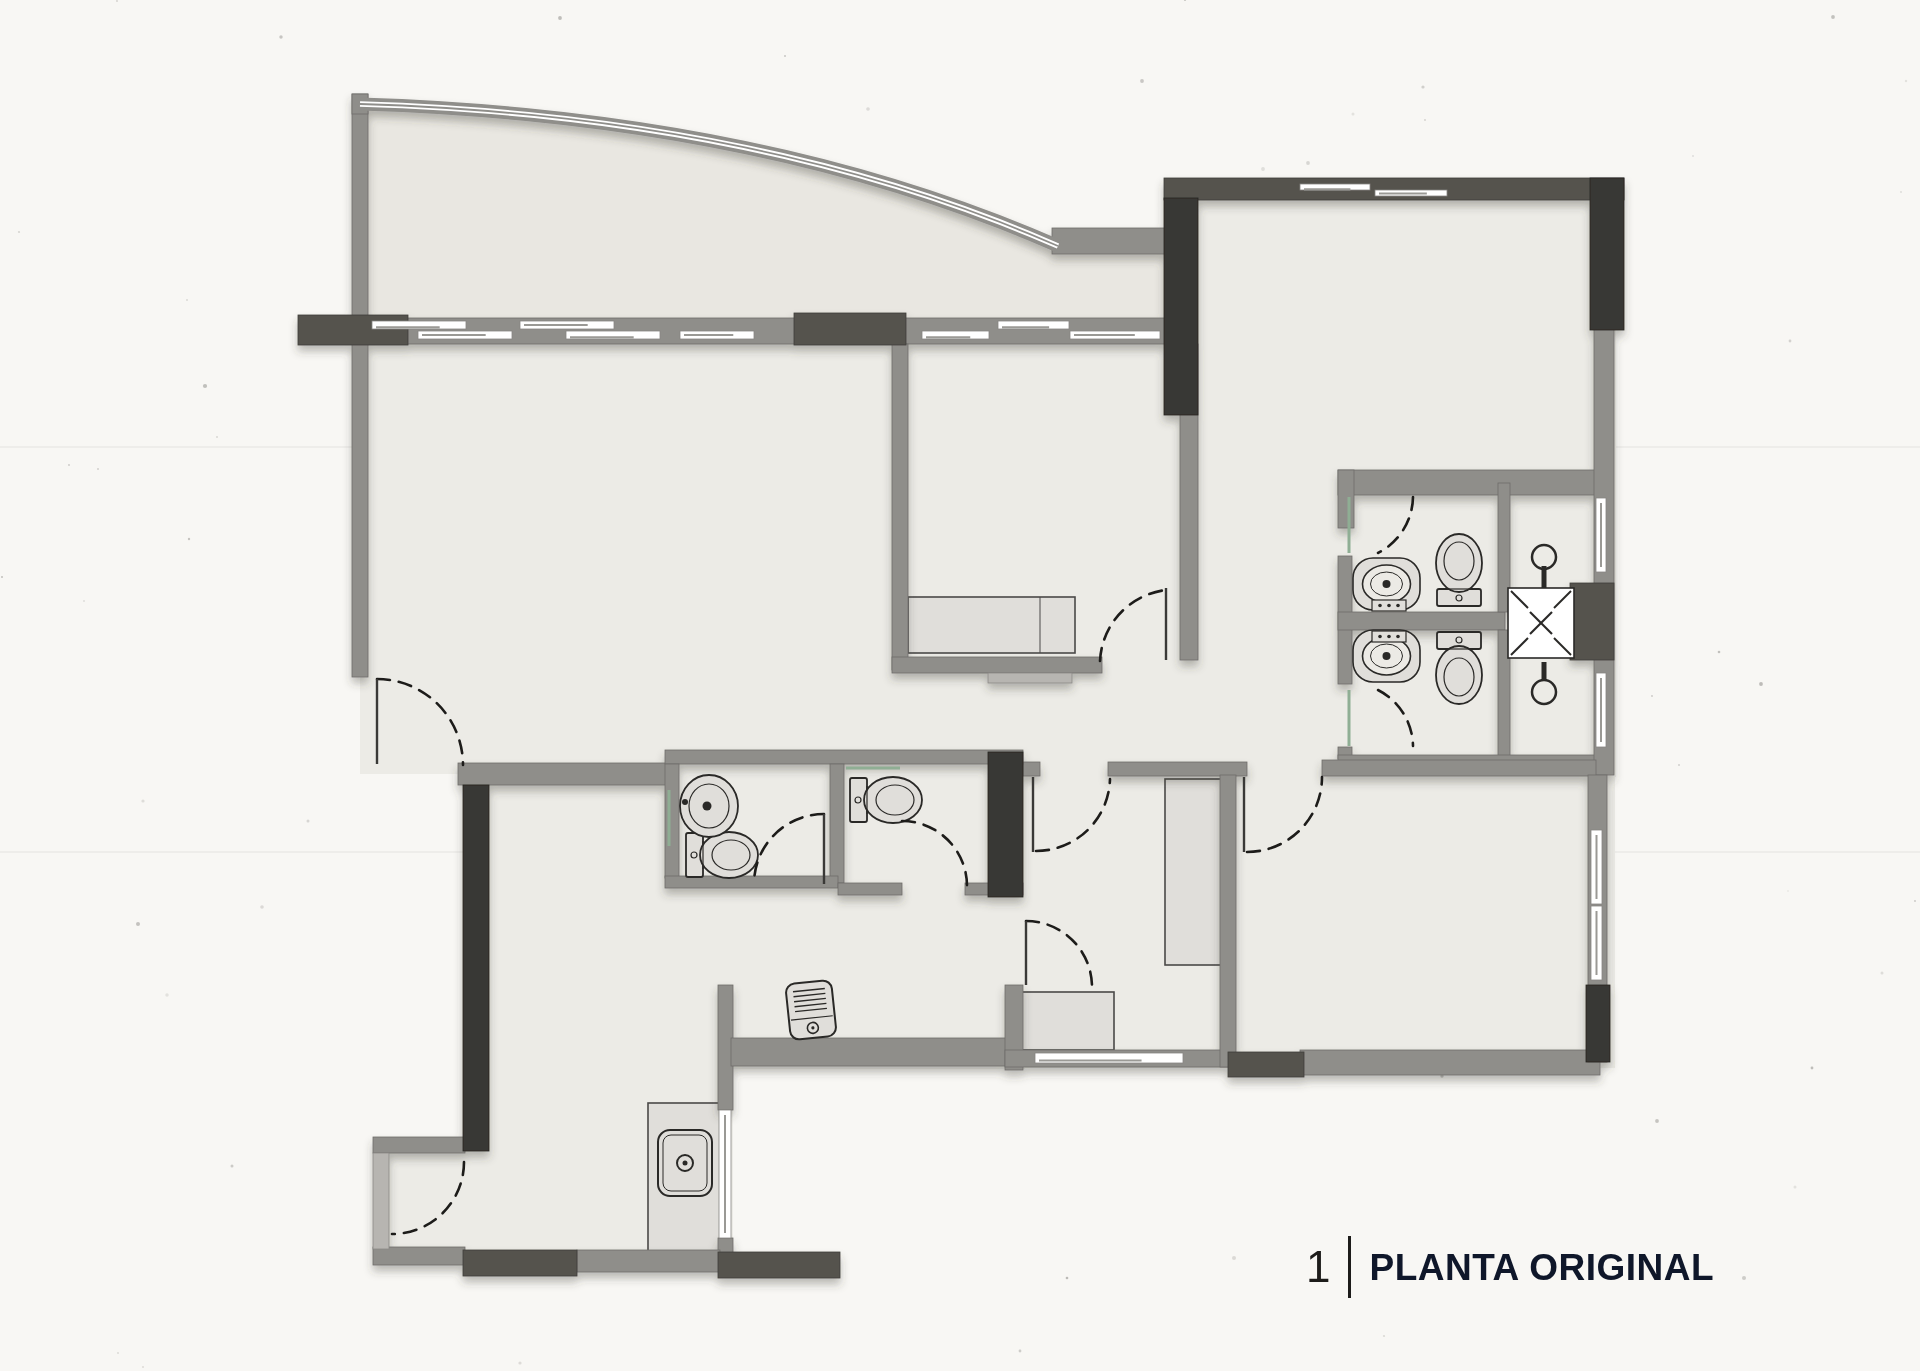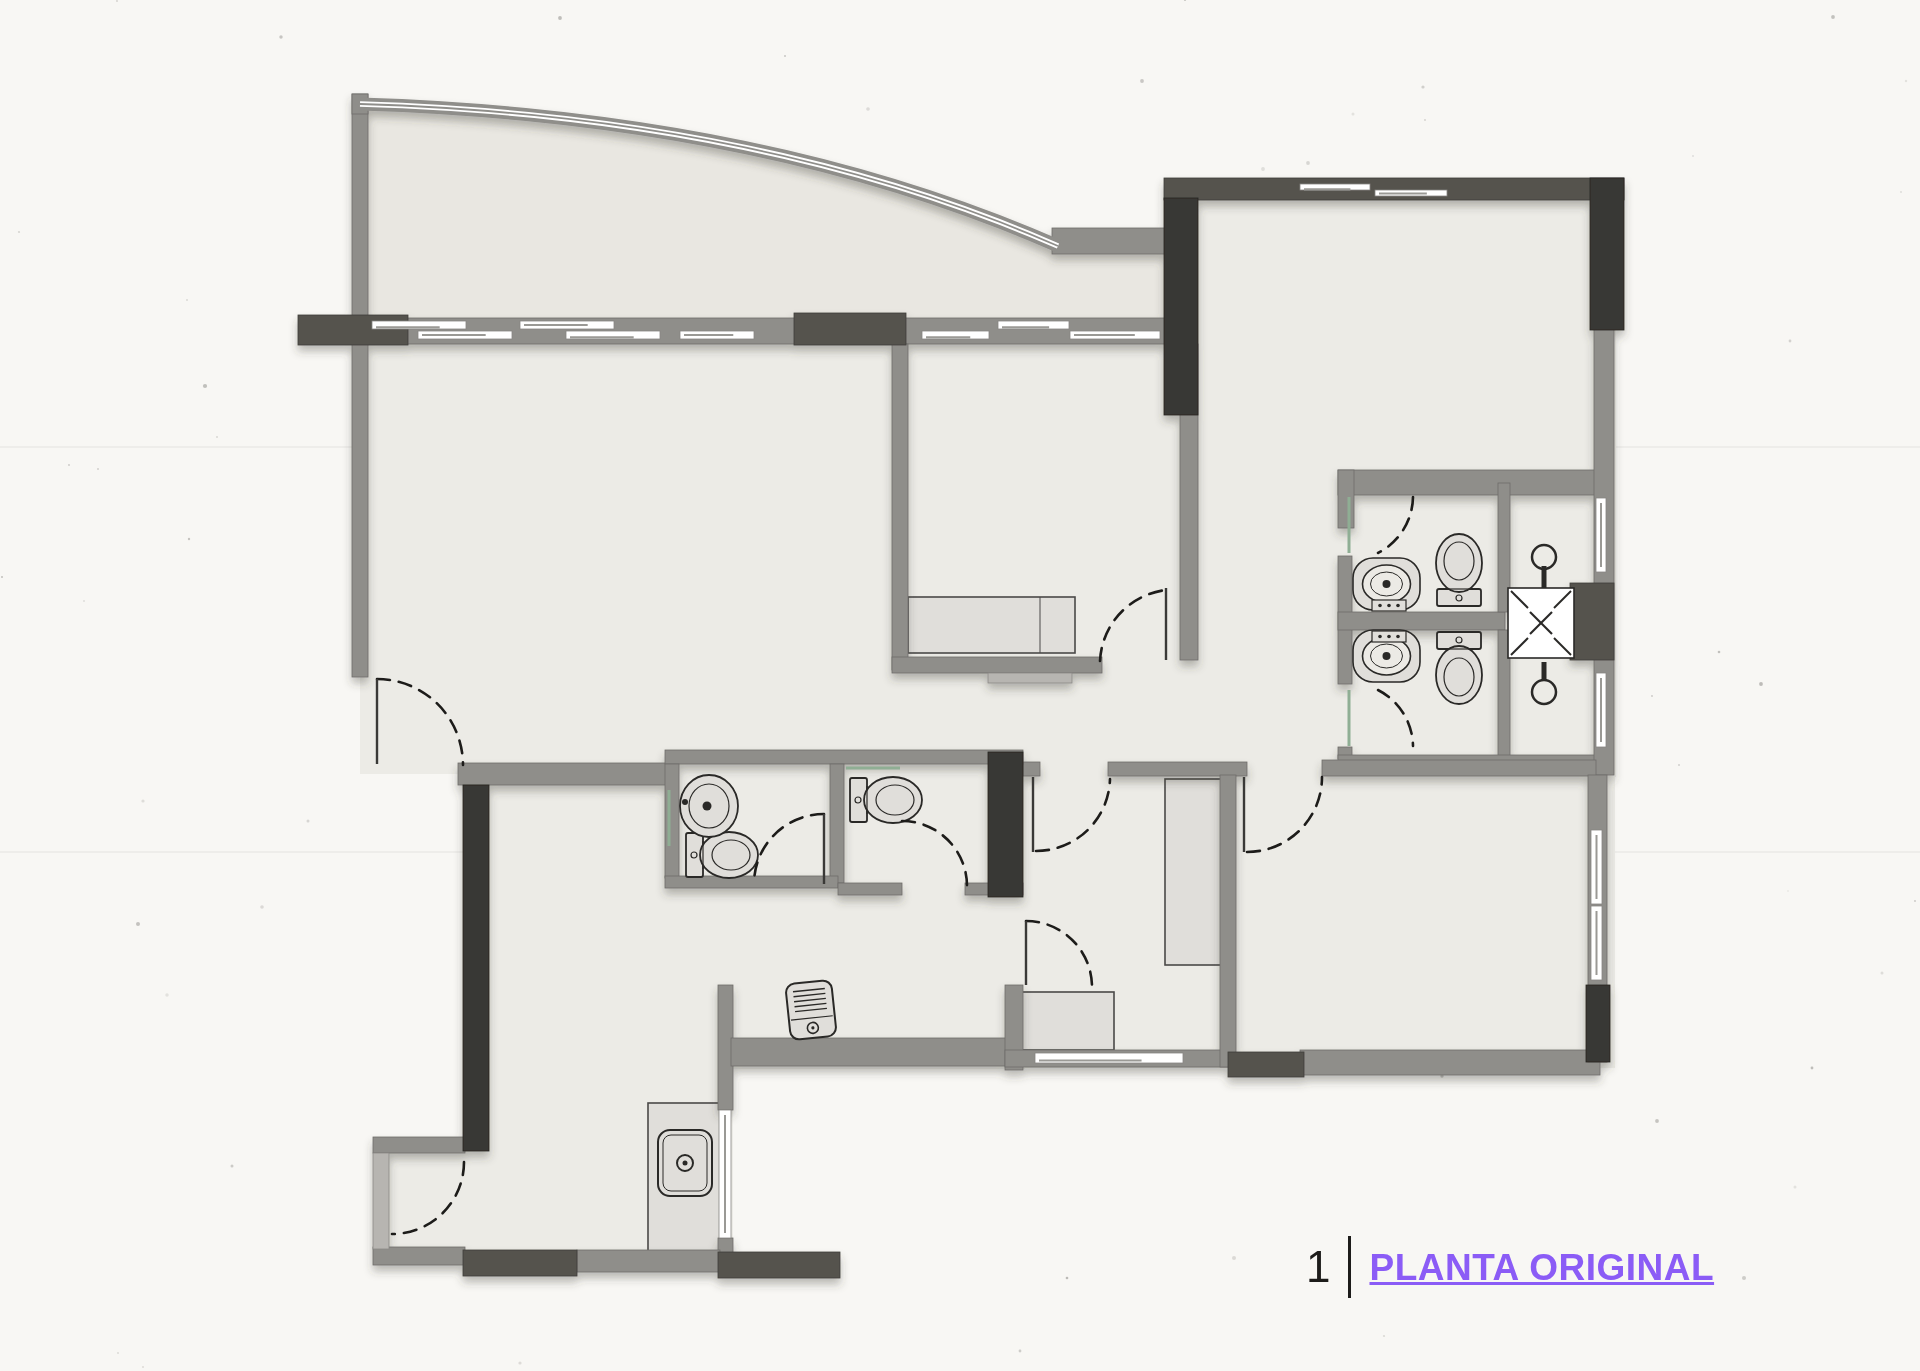--- a/index.html
+++ b/index.html
@@ -2,21 +2,21 @@
 <html><head>
 <meta charset="utf-8">
 <style>
   html,body{margin:0;padding:0;background:#e8e8e8;}
   .stage{position:relative;width:1920px;height:1371px;background:#f8f7f4;overflow:hidden;
          font-family:"Liberation Sans", sans-serif;}
   svg{position:absolute;left:0;top:0;}
   .title-block{position:absolute;left:1306px;top:1236px;display:flex;align-items:center;gap:18px;}
   .title-number{font-size:44px;font-weight:500;color:#1d1c1a;line-height:1;}
   .title-bar{width:3px;height:62px;background:#1d1c1a;}
-  .title-label{font-size:37px;font-weight:700;letter-spacing:.5px;color:#8b5cf6;line-height:1;text-decoration:underline;}
+  .title-label{font-size:37px;font-weight:700;letter-spacing:.5px;color:#0f172a;line-height:1;}
 </style>
 </head>
 <body>
 
 <div class="stage">
   <svg id="plan-svg" width="1920" height="1371" viewBox="0 0 1920 1371">
       <defs>
         <filter id="wshadow" x="-5%" y="-5%" width="110%" height="112%">
           <feDropShadow dx="0" dy="6" stdDeviation="4.5" flood-color="#3c3a36" flood-opacity="0.33"></feDropShadow>
         </filter>

